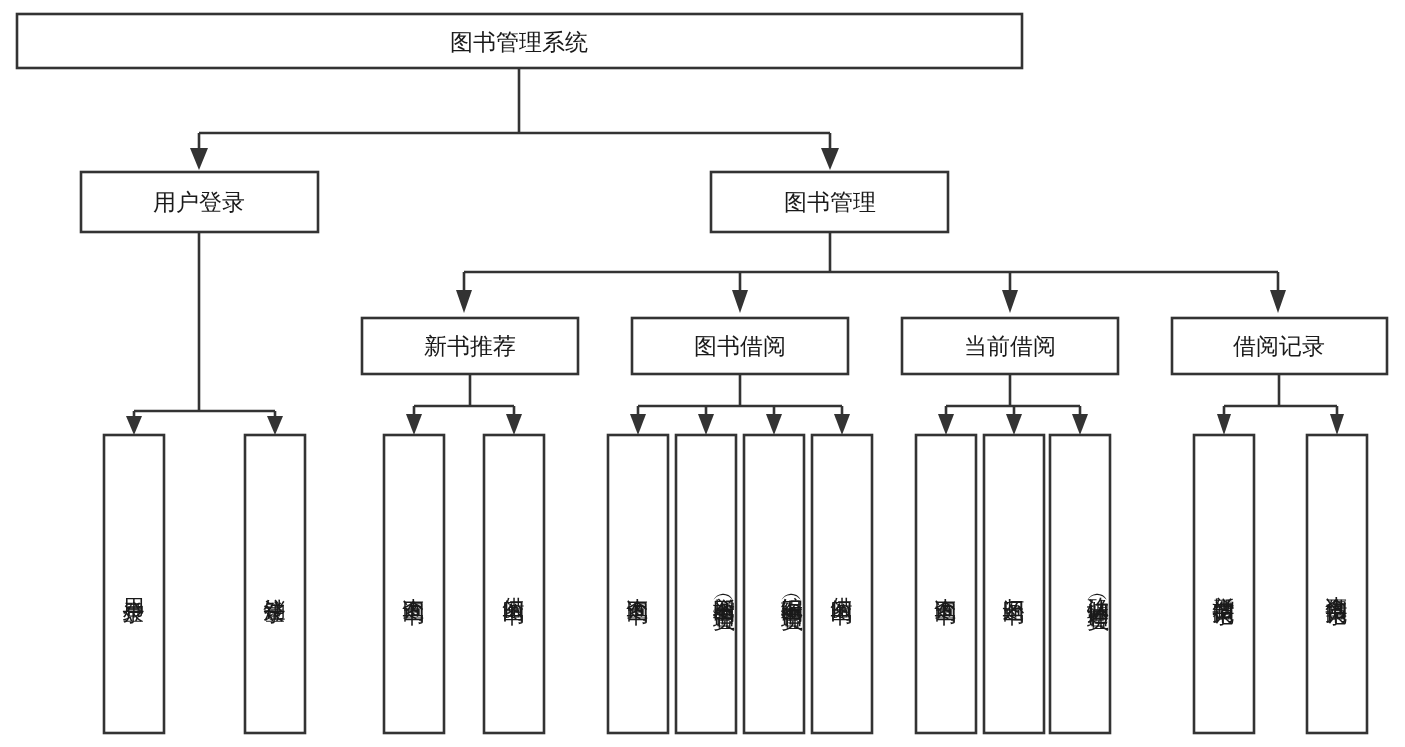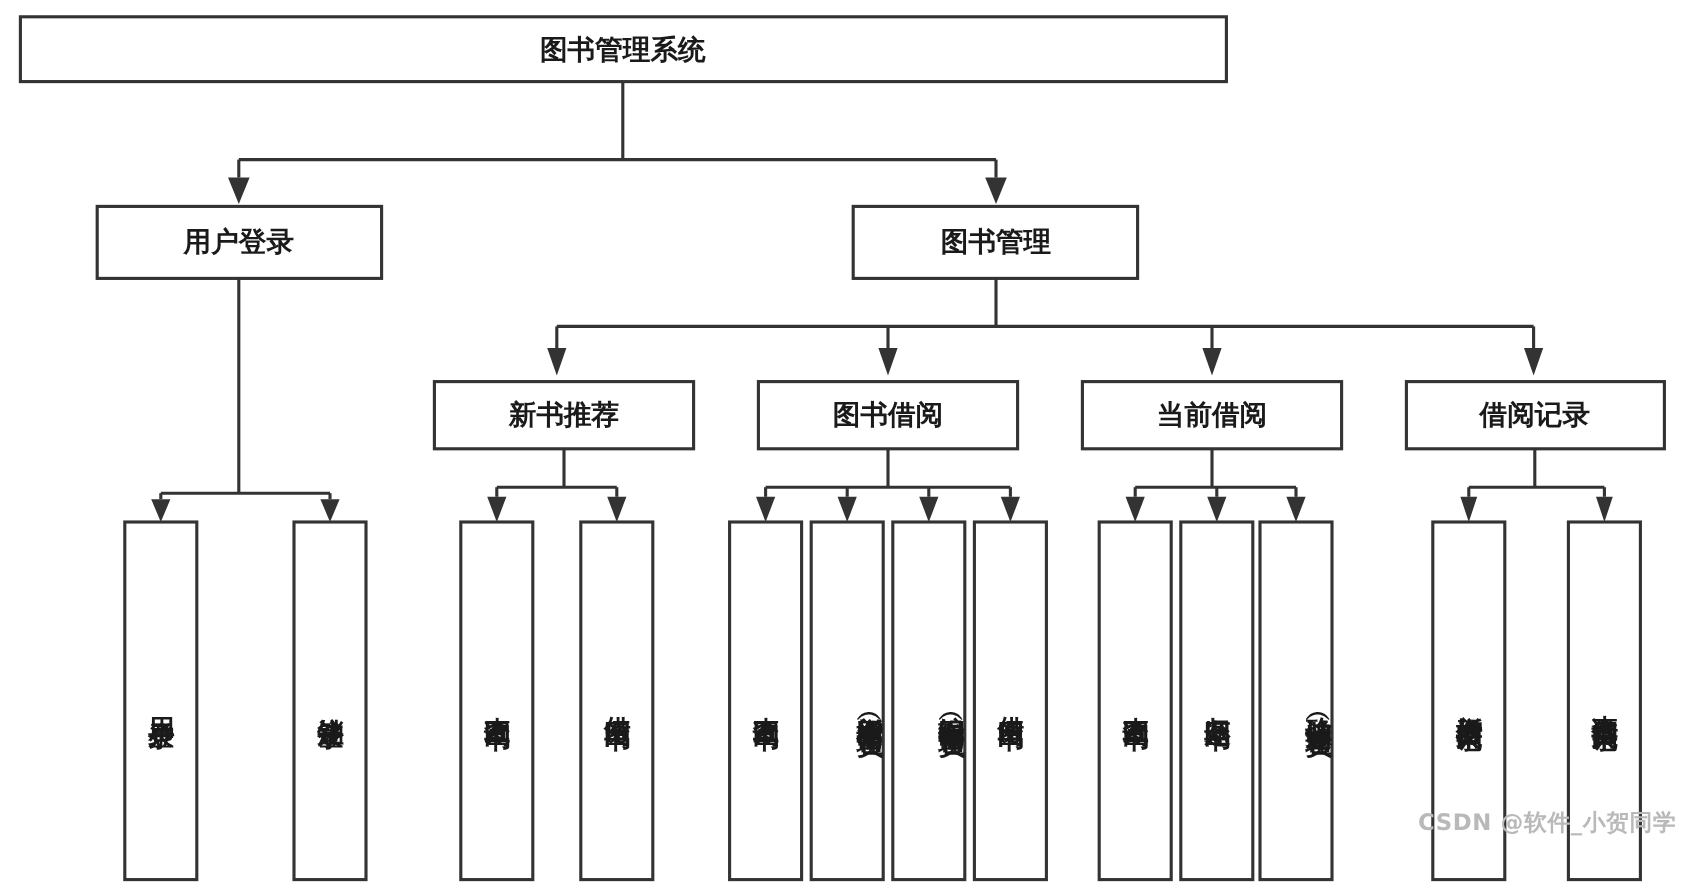--- a/index.html
+++ b/index.html
@@ -12,21 +12,20 @@
     width: 1405px;
     height: 747px;
     font-family: "DejaVu Sans", "Liberation Sans", sans-serif;
     overflow: hidden;
   }
   #diagram-root {
     position: relative;
     width: 1405px;
     height: 705px;
     background: #ffffff;
-    font-weight: bold;
   }
   svg#tree-svg {
     position: absolute;
     left: 0;
     top: 0;
     width: 1405px;
     height: 747px;
   }
   .node-box {
     fill: #ffffff;
@@ -197,15 +196,14 @@
   <div class="leaf-label" style="left:744px; top:442px; width:60px; height:291px;">编辑图书（管理员）</div>
   <div class="leaf-label centered" style="left:812px; top:435px; width:60px; height:298px;">借阅图书</div>
 
   <div class="leaf-label centered" style="left:916px; top:435px; width:60px; height:298px;">查询图书</div>
   <div class="leaf-label centered" style="left:984px; top:435px; width:60px; height:298px;">归还图书</div>
   <div class="leaf-label" style="left:1050px; top:442px; width:60px; height:291px;">确认归还（管理员）</div>
 
   <div class="leaf-label centered" style="left:1194px; top:435px; width:60px; height:298px;">新增借阅记录</div>
   <div class="leaf-label centered" style="left:1307px; top:435px; width:60px; height:298px;">查询借阅记录</div>
 
-  <div id="watermark">CSDN @软件_小贺同学</div>
 
 </div>
 
 </body></html>

